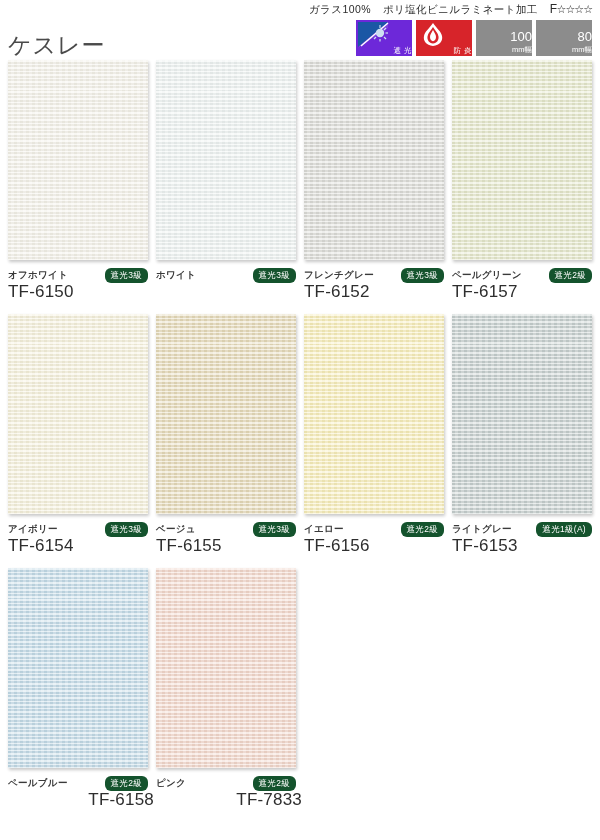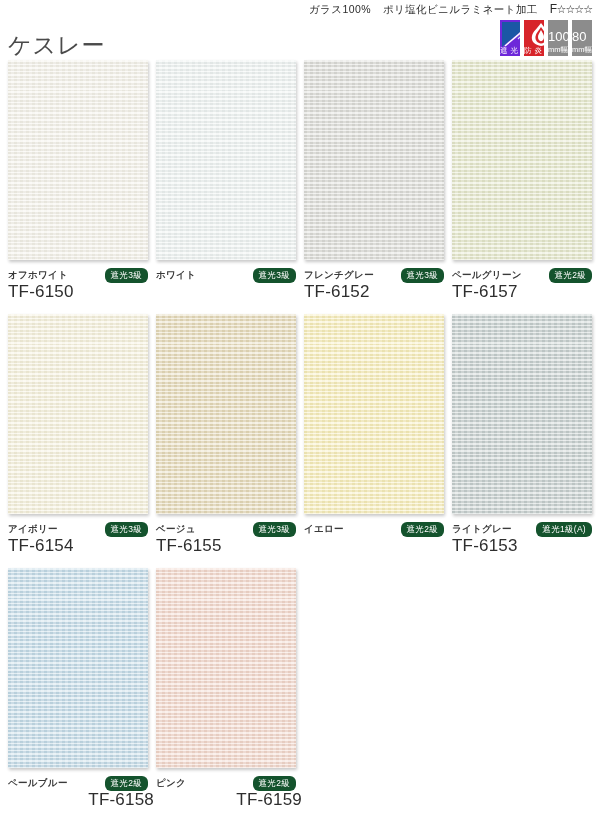--- a/index.html
+++ b/index.html
@@ -45,27 +45,27 @@
   .f-mark .stars { font-size: 11px; letter-spacing: -1px; }
 
   .badges {
     position: absolute;
     top: 20px;
     right: 8px;
     display: flex;
     gap: 4px;
   }
   .badge {
-    width: 20px;
+    width: 56px;
     height: 36px;
     position: relative;
     overflow: hidden;
     display: flex;
     flex-direction: column;
-    align-items: flex-start;
+    align-items: flex-end;
     justify-content: flex-end;
   }
   .badge-blue { background: #6d28d9; }
   .badge-red  { background: #d7242a; }
   .badge-grey { background: #8c8c8c; }
   .badge .bcap {
     font-size: 7.5px;
     color: #ffffff;
     line-height: 1;
     padding-bottom: 2px;
@@ -288,20 +288,21 @@
       <div class="code">TF-6155</div>
     </div>
     <div class="cell">
       <div class="swatch" style="background-color: rgb(248, 238, 185);">
           <div class="tex"></div>
         </div>
       <div class="meta">
         <span class="color-name">イエロー</span>
         <span class="grade">遮光2級</span>
       </div>
+      <div class="code">TF-6156</div>
     </div>
     <div class="cell">
       <div class="swatch" style="background-color: rgb(198, 207, 206);">
           <div class="tex"></div>
         </div>
       <div class="meta">
         <span class="color-name">ライトグレー</span>
         <span class="grade">遮光1級(A)</span>
       </div>
       <div class="code">TF-6153</div>
@@ -320,19 +321,19 @@
       <div class="code">TF-6158</div>
     </div>
     <div class="cell">
       <div class="swatch" style="background-color: rgb(243, 215, 203);">
           <div class="tex"></div>
         </div>
       <div class="meta">
         <span class="color-name">ピンク</span>
         <span class="grade">遮光2級</span>
       </div>
-      <div class="code">TF-6159</div>
+      <div class="code">TF-7833</div>
     </div>
     <div class="cell"></div>
     <div class="cell"></div>
   </div>
 
 </div>
 
 </body></html>

